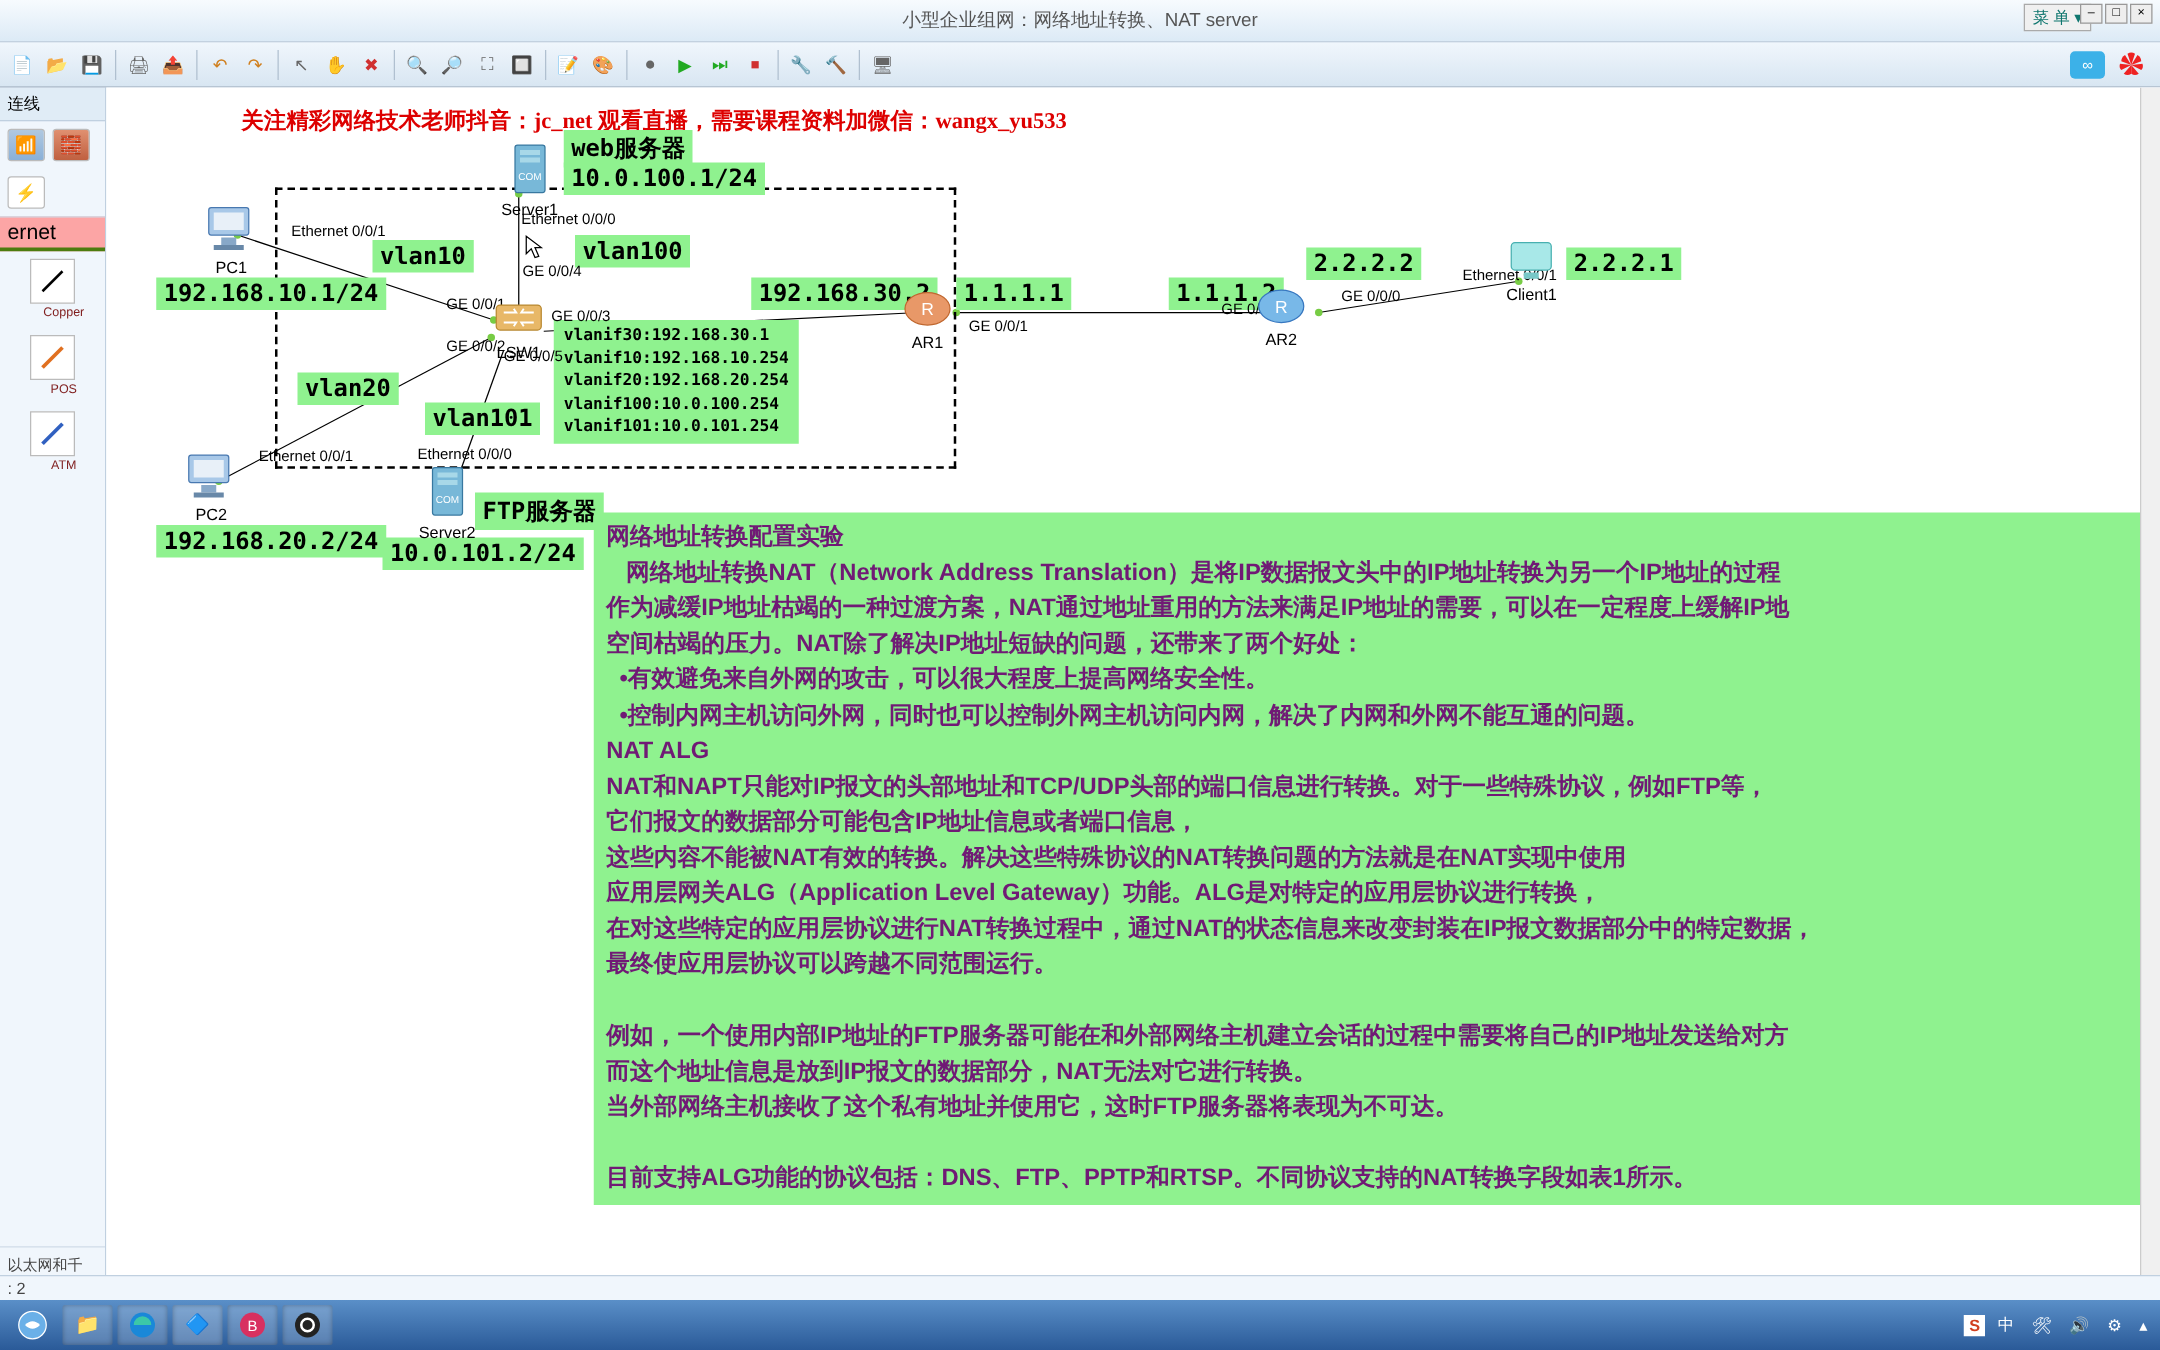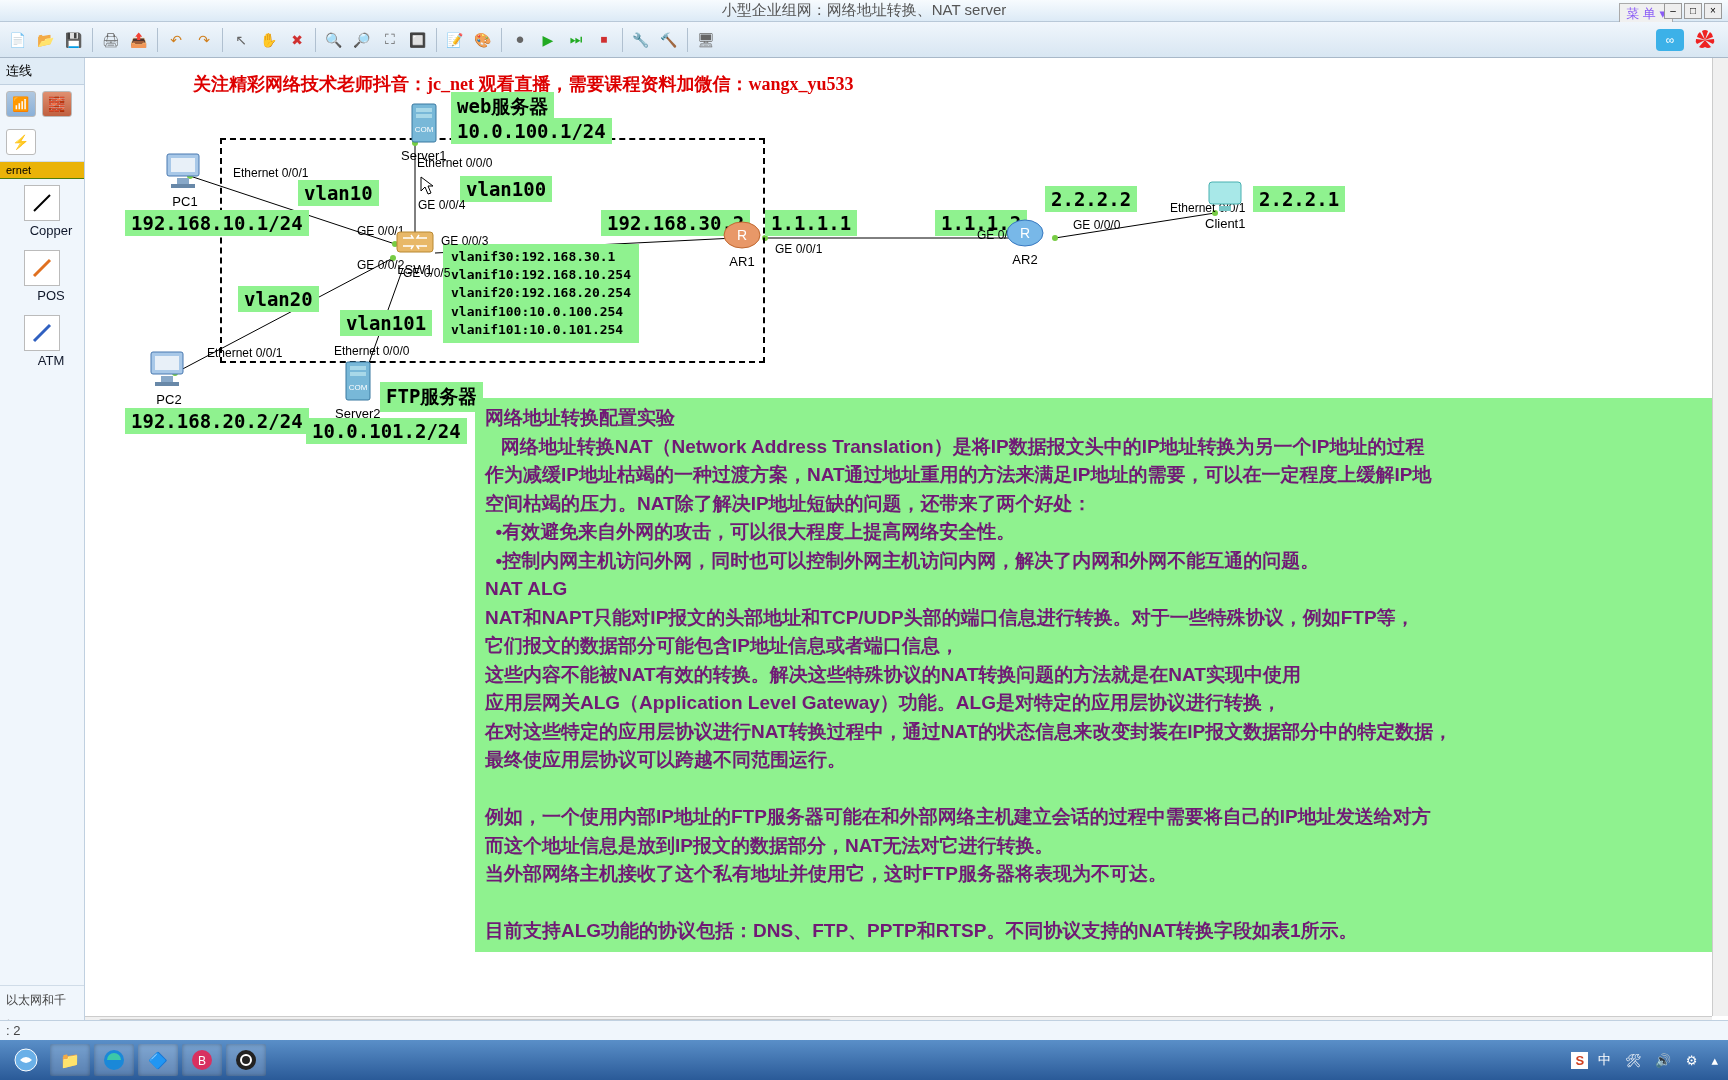--- a/index.html
+++ b/index.html
@@ -1,37 +1,37 @@
 <!DOCTYPE html>
 <html><head>
 <meta charset="utf-8">
 <style>
 * { box-sizing: border-box; margin: 0; padding: 0; font-family: "Microsoft YaHei", sans-serif; }
 body { background: #e8f0f8; width: 1728px; height: 1080px; overflow: hidden; }
-.titlebar { height: 22px; background: linear-gradient(#f7fbfe,#dceaf6); border-bottom: 1px solid #b8c8d8; display: flex; align-items: center; position: relative; }
+.titlebar { height: 34px; background: linear-gradient(#f7fbfe,#dceaf6); border-bottom: 1px solid #b8c8d8; display: flex; align-items: center; position: relative; }
 .titlebar .title { position: absolute; left: 50%; transform: translateX(-50%); color: #555; font-size: 15px; }
-.titlebar .menu-btn { position: absolute; right: 55px; top: 3px; font-size: 13px; color: #8b5cf6; border: 1px solid #aaa; padding: 1px 6px; background: #f0f0f0; }
+.titlebar .menu-btn { position: absolute; right: 55px; top: 3px; font-size: 13px; color: #0f766e; border: 1px solid #aaa; padding: 1px 6px; background: #f0f0f0; }
 .titlebar .win-btns { position: absolute; right: 6px; top: 3px; display: flex; gap: 2px; }
 .titlebar .win-btns span { width: 18px; height: 16px; border: 1px solid #999; background: #eee; font-size: 10px; text-align: center; line-height: 14px; }
 .toolbar { height: 36px; background: linear-gradient(#f0f6fc,#d8e6f2); border-bottom: 1px solid #a8b8c8; display: flex; align-items: center; padding: 0 6px; gap: 4px; position: relative; }
 .tb-btn { width: 24px; height: 24px; display: flex; align-items: center; justify-content: center; font-size: 14px; color: #666; cursor: pointer; }
 .tb-sep { width: 1px; height: 24px; background: #b0c0d0; margin: 0 2px; }
 .tb-right { position: absolute; right: 8px; display: flex; gap: 6px; align-items: center; }
 .cloud-icon { width: 28px; height: 22px; background: #3cb1e8; border-radius: 4px; color: #fff; font-size: 12px; text-align: center; line-height: 22px; }
 .huawei { width: 30px; height: 22px; }
 .huawei svg { width: 100%; height: 100%; }
 .workspace { display: flex; height: calc(100% - 66px - 40px); }
 .left-panel { width: 85px; background: #f0f6fc; border-right: 1px solid #c0d0e0; display: flex; flex-direction: column; }
 .lp-header { font-size: 13px; padding: 4px 6px; background: #e0ecf6; border-bottom: 1px solid #c0d0e0; }
 .lp-icons { display: flex; gap: 6px; padding: 6px; flex-wrap: wrap; }
 .lp-icon { width: 30px; height: 26px; background: #fff; border: 1px solid #bbb; border-radius: 3px; display: flex; align-items: center; justify-content: center; font-size: 14px; }
-.lp-cat { padding: 2px 6px; background: #eab308; font-size: 11px; border-top: 1px solid #d0dce8; border-bottom: 1px solid #4d7c0f; }
+.lp-cat { padding: 2px 6px; background: #fca5a5; font-size: 17px; border-top: 1px solid #d0dce8; border-bottom: 3px solid #4d7c0f; }
 .lp-tool { display: flex; flex-direction: column; align-items: center; padding: 6px 0; gap: 2px; }
 .lp-tool .ic { width: 36px; height: 36px; border: 1px solid #bbb; background: #fff; display: flex; align-items: center; justify-content: center; font-size: 18px; }
-.lp-tool .lb { font-size: 13px; color: #0f172a; margin-left: 18px; }
+.lp-tool .lb { font-size: 10px; color: #7f1d1d; margin-left: 18px; }
 .lp-desc { font-size: 12px; padding: 6px; color: #444; border-top: 1px solid #d0dce8; margin-top: auto; }
 .canvas { flex: 1; background: #fff; position: relative; overflow: hidden; }
 .banner { position: absolute; left: 108px; top: 14px; color: #d00; font-weight: bold; font-size: 18px; font-family: "SimSun", serif; }
 .green-label { position: absolute; background: #8ff28f; color: #000; font-family: "Consolas","SimSun",monospace; font-size: 19px; font-weight: bold; padding: 2px 6px; white-space: nowrap; }
 .small-label { position: absolute; color: #000; font-size: 12px; font-family: "SimSun", sans-serif; white-space: nowrap; }
 .device { position: absolute; display: flex; flex-direction: column; align-items: center; }
 .device .lb { font-size: 13px; color: #000; margin-top: 2px; }
 .pc-icon { width: 48px; height: 40px; }
 .server-icon { width: 32px; height: 44px; }
 .switch-icon { width: 40px; height: 34px; }

